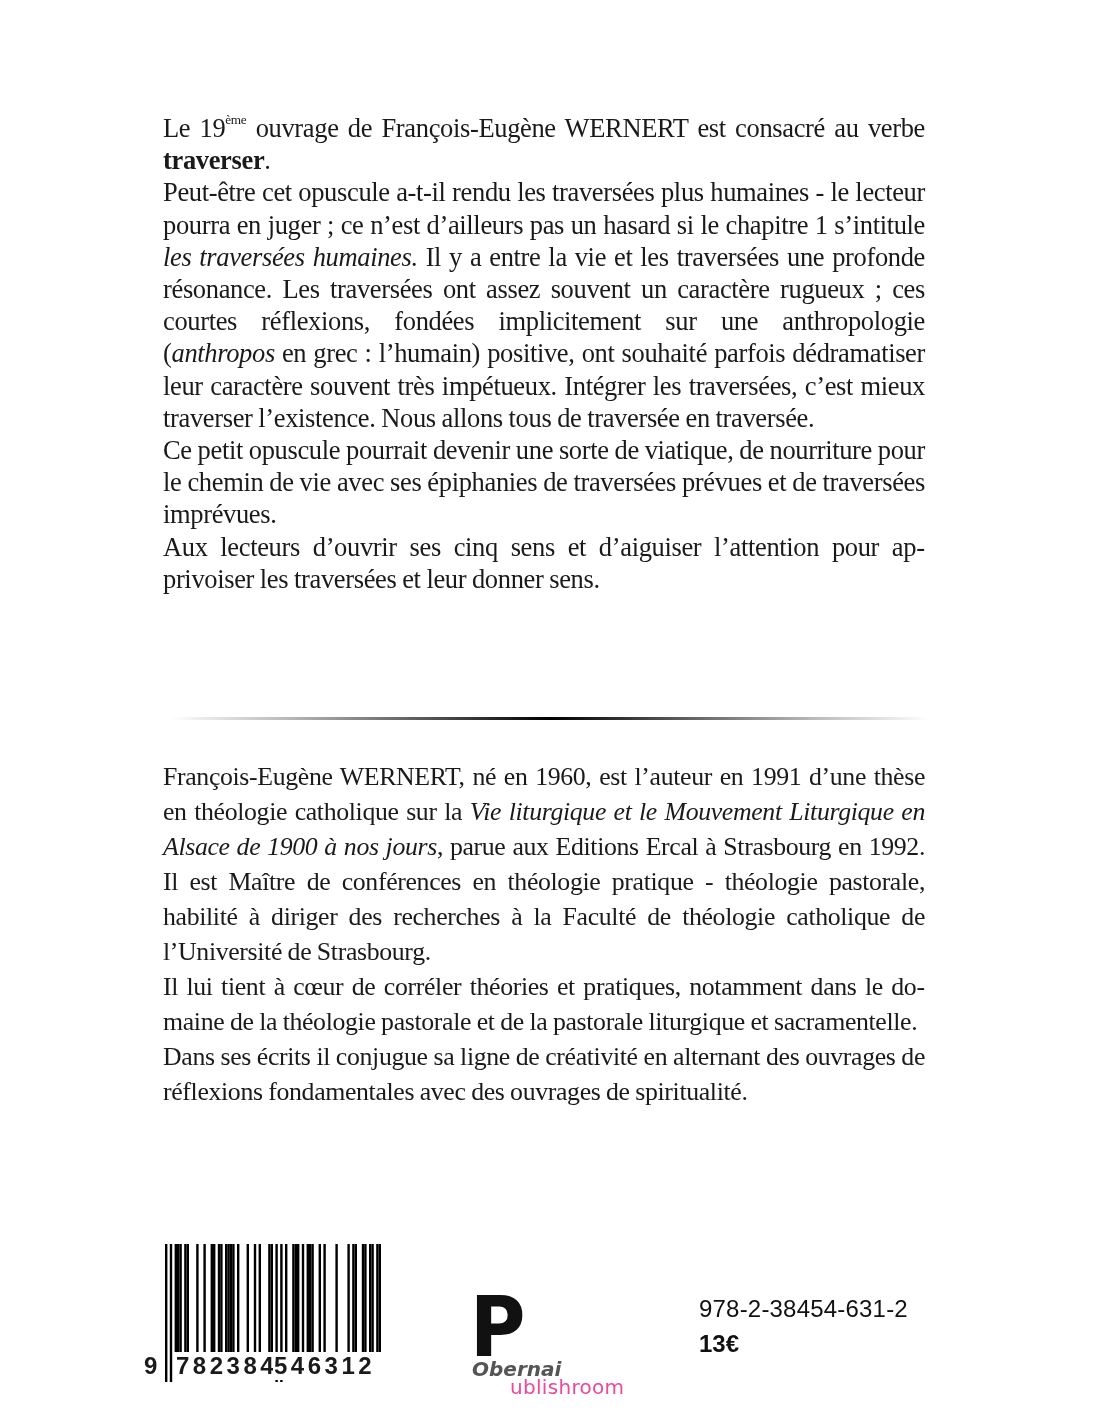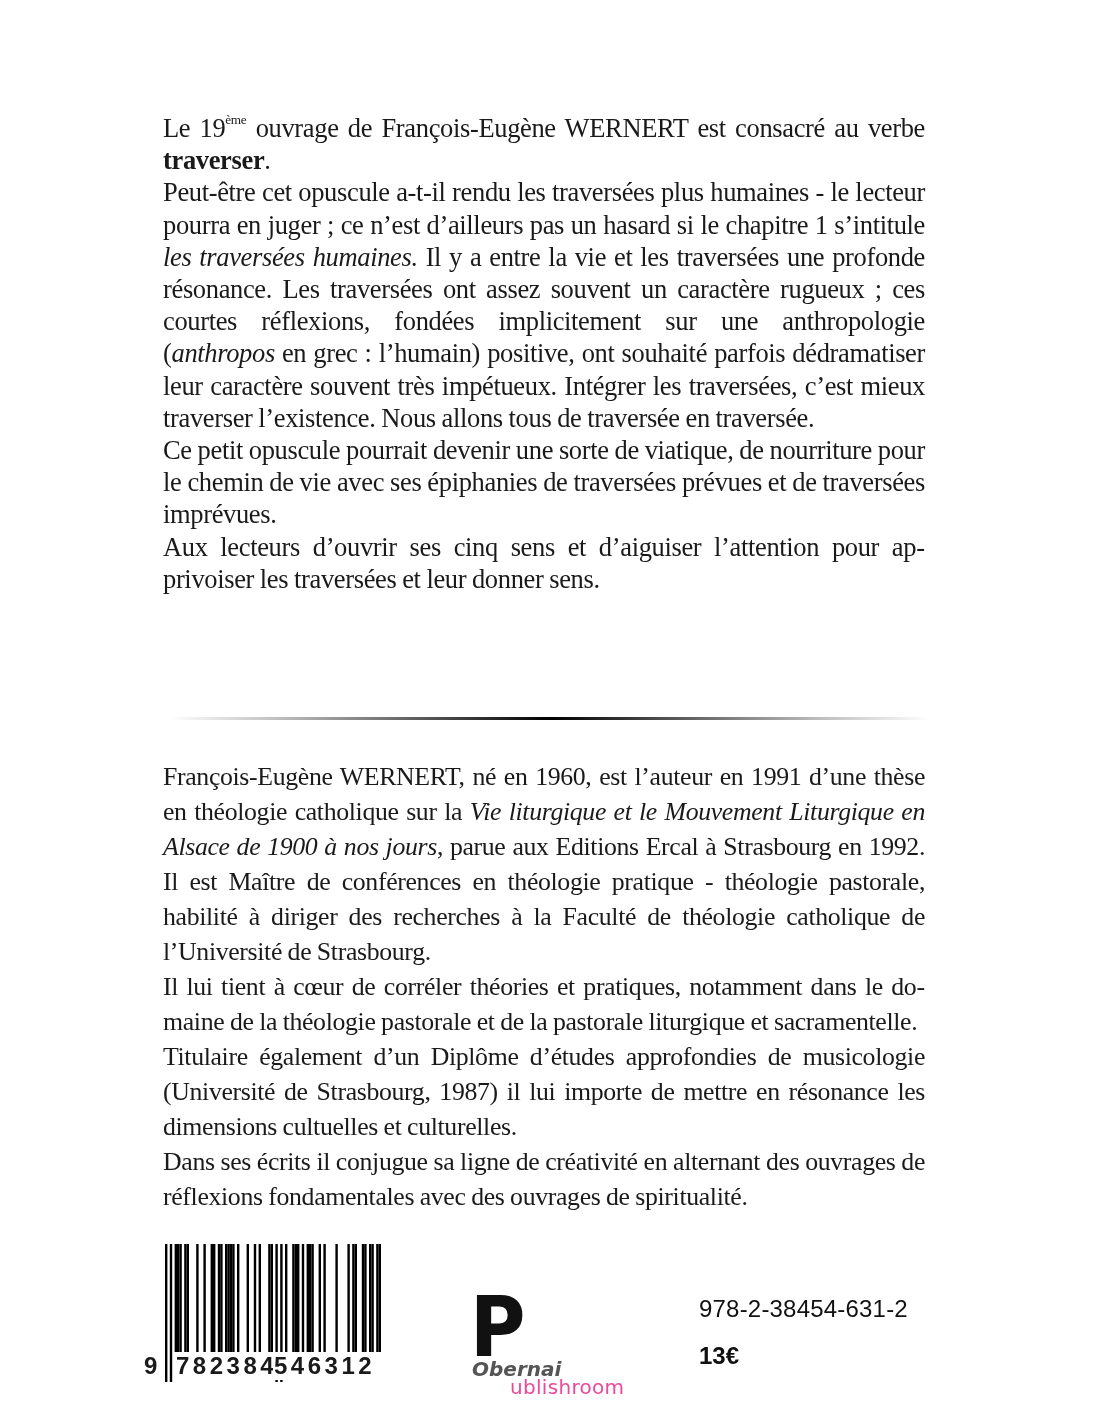--- a/index.html
+++ b/index.html
@@ -40,39 +40,38 @@
     .logo-factory {
       position: absolute; left: 2px; top: 72px; font-family: "DejaVu Sans", sans-serif; font-weight: bold;
       font-style: italic; font-size: 20px; color: #555;
     }
     .isbn {
       position: absolute; left: 699px; top: 1295px; font-family: "Liberation Sans", "DejaVu Sans", sans-serif;
       font-size: 24px; color: #111; letter-spacing: 0.2px;
     }
     .price {
       position: absolute; left: 699px; top: 1330px; font-family: "Liberation Sans", "DejaVu Sans", sans-serif;
-      font-size: 24px; font-weight: bold; color: #111; margin-top: 12px;
+      font-size: 24px; font-weight: bold; color: #111;
     }
   </style>
 </head>
 <body>
 
 <div class="text-block blurb">
   <p class="para"><span>Le 19</span><sup>ème</sup><span> ouvrage de François-Eugène WERNERT est consacré au verbe </span><span class="b">traverser</span><span>.</span></p>
   <p class="para"><span>Peut-être cet opuscule a-t-il rendu les traversées plus humaines - le lecteur pourra en juger ; ce n’est d’ailleurs pas un hasard si le chapitre 1 s’intitule </span><span class="i">les traversées humaines.</span><span> Il y a entre la vie et les traversées une profonde résonance. Les traversées ont assez souvent un caractère rugueux ; ces courtes réflexions, fondées implicitement sur une anthropologie (</span><span class="i">anthropos</span><span> en grec : l’humain) positive, ont souhaité parfois dédramatiser leur caractère souvent très impétueux. Intégrer les traversées, c’est mieux traverser l’existence. Nous allons tous de traversée en traversée.</span></p>
   <p class="para">Ce petit opuscule pourrait devenir une sorte de viatique, de nourri­ture pour le chemin de vie avec ses épiphanies de traversées prévues et de traversées imprévues.</p>
   <p class="para">Aux lecteurs d’ouvrir ses cinq sens et d’aiguiser l’attention pour ap­privoiser les traversées et leur donner sens.</p>
 </div>
 
 <div class="divider"></div>
 
 <div class="text-block bio">
   <p class="para"><span>François-Eugène WERNERT, né en 1960, est l’auteur en 1991 d’une thèse en théologie catholique sur la </span><span class="i">Vie liturgique et le Mouvement Liturgique en Alsace de 1900 à nos jours</span><span>, parue aux Editions Ercal à Strasbourg en 1992. Il est Maître de conférences en théologie pratique - théologie pastorale, habilité à diriger des recherches à la Faculté de théologie catholique de l’Université de Strasbourg.</span></p>
   <p class="para">Il lui tient à cœur de corréler théories et pratiques, notamment dans le do­maine de la théologie pastorale et de la pastorale liturgique et sacramentelle.</p>
-  <p class="para">Titulaire également d’un Diplôme d’études approfondies de musicologie (Université de Strasbourg, 1987) il lui importe de mettre en résonance les dimensions cultuelles et culturelles.</p>
   <p class="para">Dans ses écrits il conjugue sa ligne de créativité en alternant des ouvrages de réflexions fondamentales avec des ouvrages de spiritualité.</p>
 </div>
 
 <div class="barcode-wrap">
   <svg id="barcode-svg" width="240" height="140">
       <rect x="20.00" y="0" width="2.40" height="138" fill="#000"></rect>
       <rect x="24.80" y="0" width="2.40" height="138" fill="#000"></rect>
       <rect x="29.60" y="0" width="2.40" height="108" fill="#000"></rect>
       <rect x="32.00" y="0" width="2.40" height="108" fill="#000"></rect>
       <rect x="34.40" y="0" width="2.40" height="108" fill="#000"></rect>

